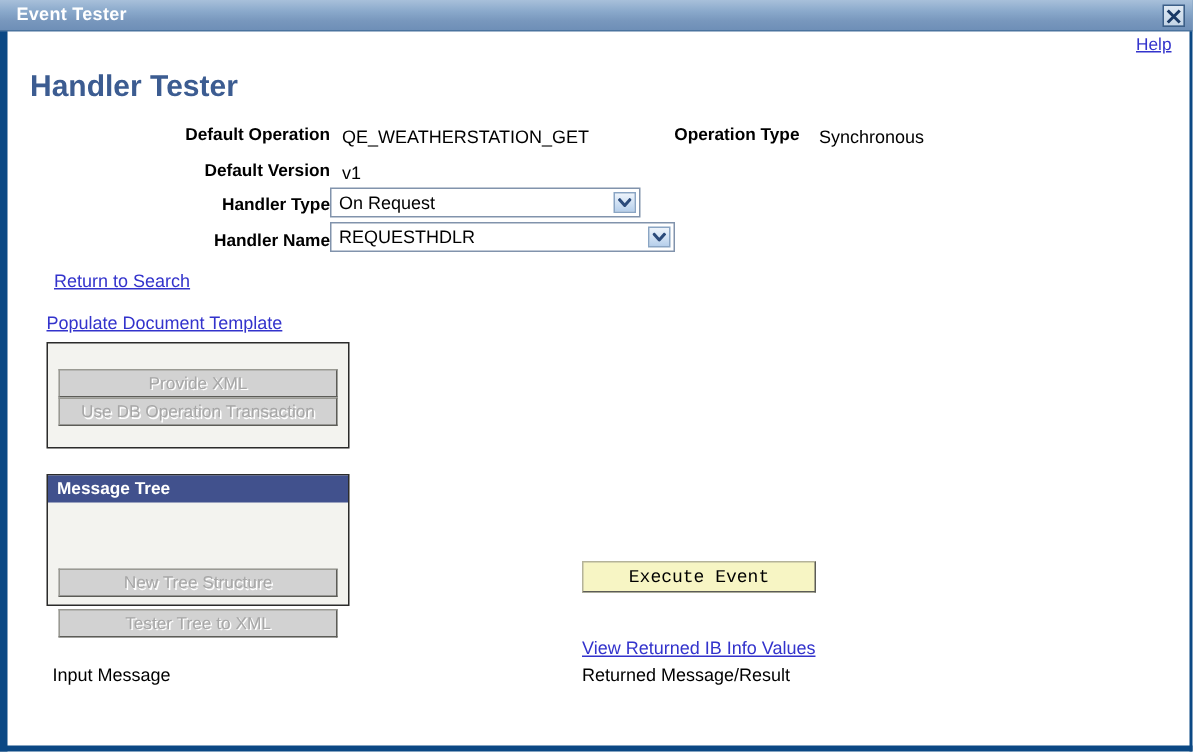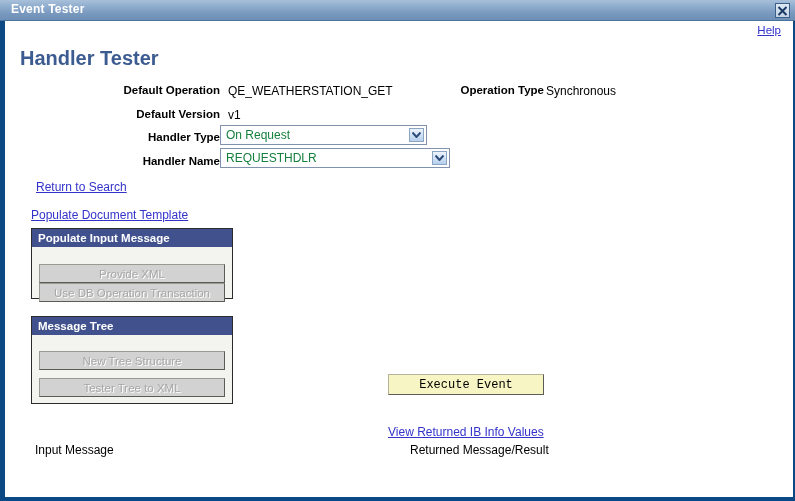--- a/index.html
+++ b/index.html
@@ -97,42 +97,42 @@
   .fvalue {
     position: absolute;
     font-size: 12px;
     color: #000000;
     white-space: nowrap;
     text-align: right;
   }
 
   #lbl-service-operation { left: 40px;  top: 84px;  width: 175px; }
   #val-service-operation { left: 223px; top: 84px; }
-  #lbl-operation-type    { left: 363px; top: 84px;  width: 176px; }
+  #lbl-operation-type    { left: 352px; top: 84px;  width: 176px; }
   #val-operation-type    { left: 541px; top: 84px; }
   #lbl-default-version   { left: 40px;  top: 108px; width: 175px; }
   #val-default-version   { left: 223px; top: 108px; }
   #lbl-handler-type      { left: 40px;  top: 131px; width: 175px; }
   #lbl-handler-name      { left: 40px;  top: 155px; width: 175px; }
 
   
   .dropdown {
     position: absolute;
     height: 20px;
     background: #ffffff;
     border: 1px solid #8193ac;
     box-sizing: border-box;
     cursor: pointer;
   }
   .dropdown .dd-text {
     position: absolute;
     left: 5px;
     top: 2px;
     font-size: 12px;
-    color: #15803d;
+    color: #000000;
     white-space: nowrap;
   }
   .dropdown .dd-arrow {
     position: absolute;
     right: 2px;
     top: 2px;
     width: 15px;
     height: 14px;
     background: linear-gradient(to bottom, #eef4fb 0%, #cfe0f3 55%, #b6cfeb 100%);
     border: 1px solid #8aa5c4;
@@ -187,21 +187,21 @@
     color: #a7a7a7;
     text-shadow: 1px 1px 0 #ffffff;
     font-size: 11.5px;
     font-family: "Liberation Sans", sans-serif;
     text-align: center;
     line-height: 17px;
     white-space: nowrap;
     cursor: default;
   }
   .btn-gap { margin-top: 8px; }
-  #gb-message-tree .gb-body { padding-top: 16px; }
+  #gb-message-tree .gb-body { padding-top: 16px; margin-top: 28px; }
 
   
   #btn-execute-event {
     position: absolute;
     left: 383px;
     top: 374px;
     width: 156px;
     height: 21px;
     background: #f7f5c4;
     border: 1px solid #b5b39a;
@@ -226,21 +226,20 @@
     color: #000000;
     white-space: nowrap;
   }
   #cap-returned-message {
     position: absolute;
     left: 383px;
     top: 443px;
     font-size: 12px;
     color: #000000;
     white-space: nowrap;
-    margin-left: 22px;
   }
 </style>
 </head>
 <body>
 
 <div id="window">
 
   <div id="titlebar">
     <span id="title-text">Event Tester</span>
     <div id="close-button">
@@ -280,21 +279,20 @@
       <svg width="9" height="6" viewBox="0 0 9 6" aria-hidden="true">
         <path d="M0.5 0.5 L4.5 5 L8.5 0.5" stroke="#2b4a7a" stroke-width="2" fill="none"></path>
       </svg>
     </span>
   </div>
 
   <span id="link-return-to-search" class="link">Return to Search</span>
   <span id="link-populate-doc" class="link">Populate Document Template</span>
 
   <div class="groupbox" id="gb-populate-input">
-    <div class="gb-header">Populate Input Message</div>
     <div class="gb-body">
       <button class="btn-disabled btn-gap" disabled="">Provide XML</button>
       <button class="btn-disabled" disabled="">Use DB Operation Transaction</button>
     </div>
   </div>
 
   <div class="groupbox" id="gb-message-tree">
     <div class="gb-header">Message Tree</div>
     <div class="gb-body">
       <button class="btn-disabled" disabled="">New Tree Structure</button>

